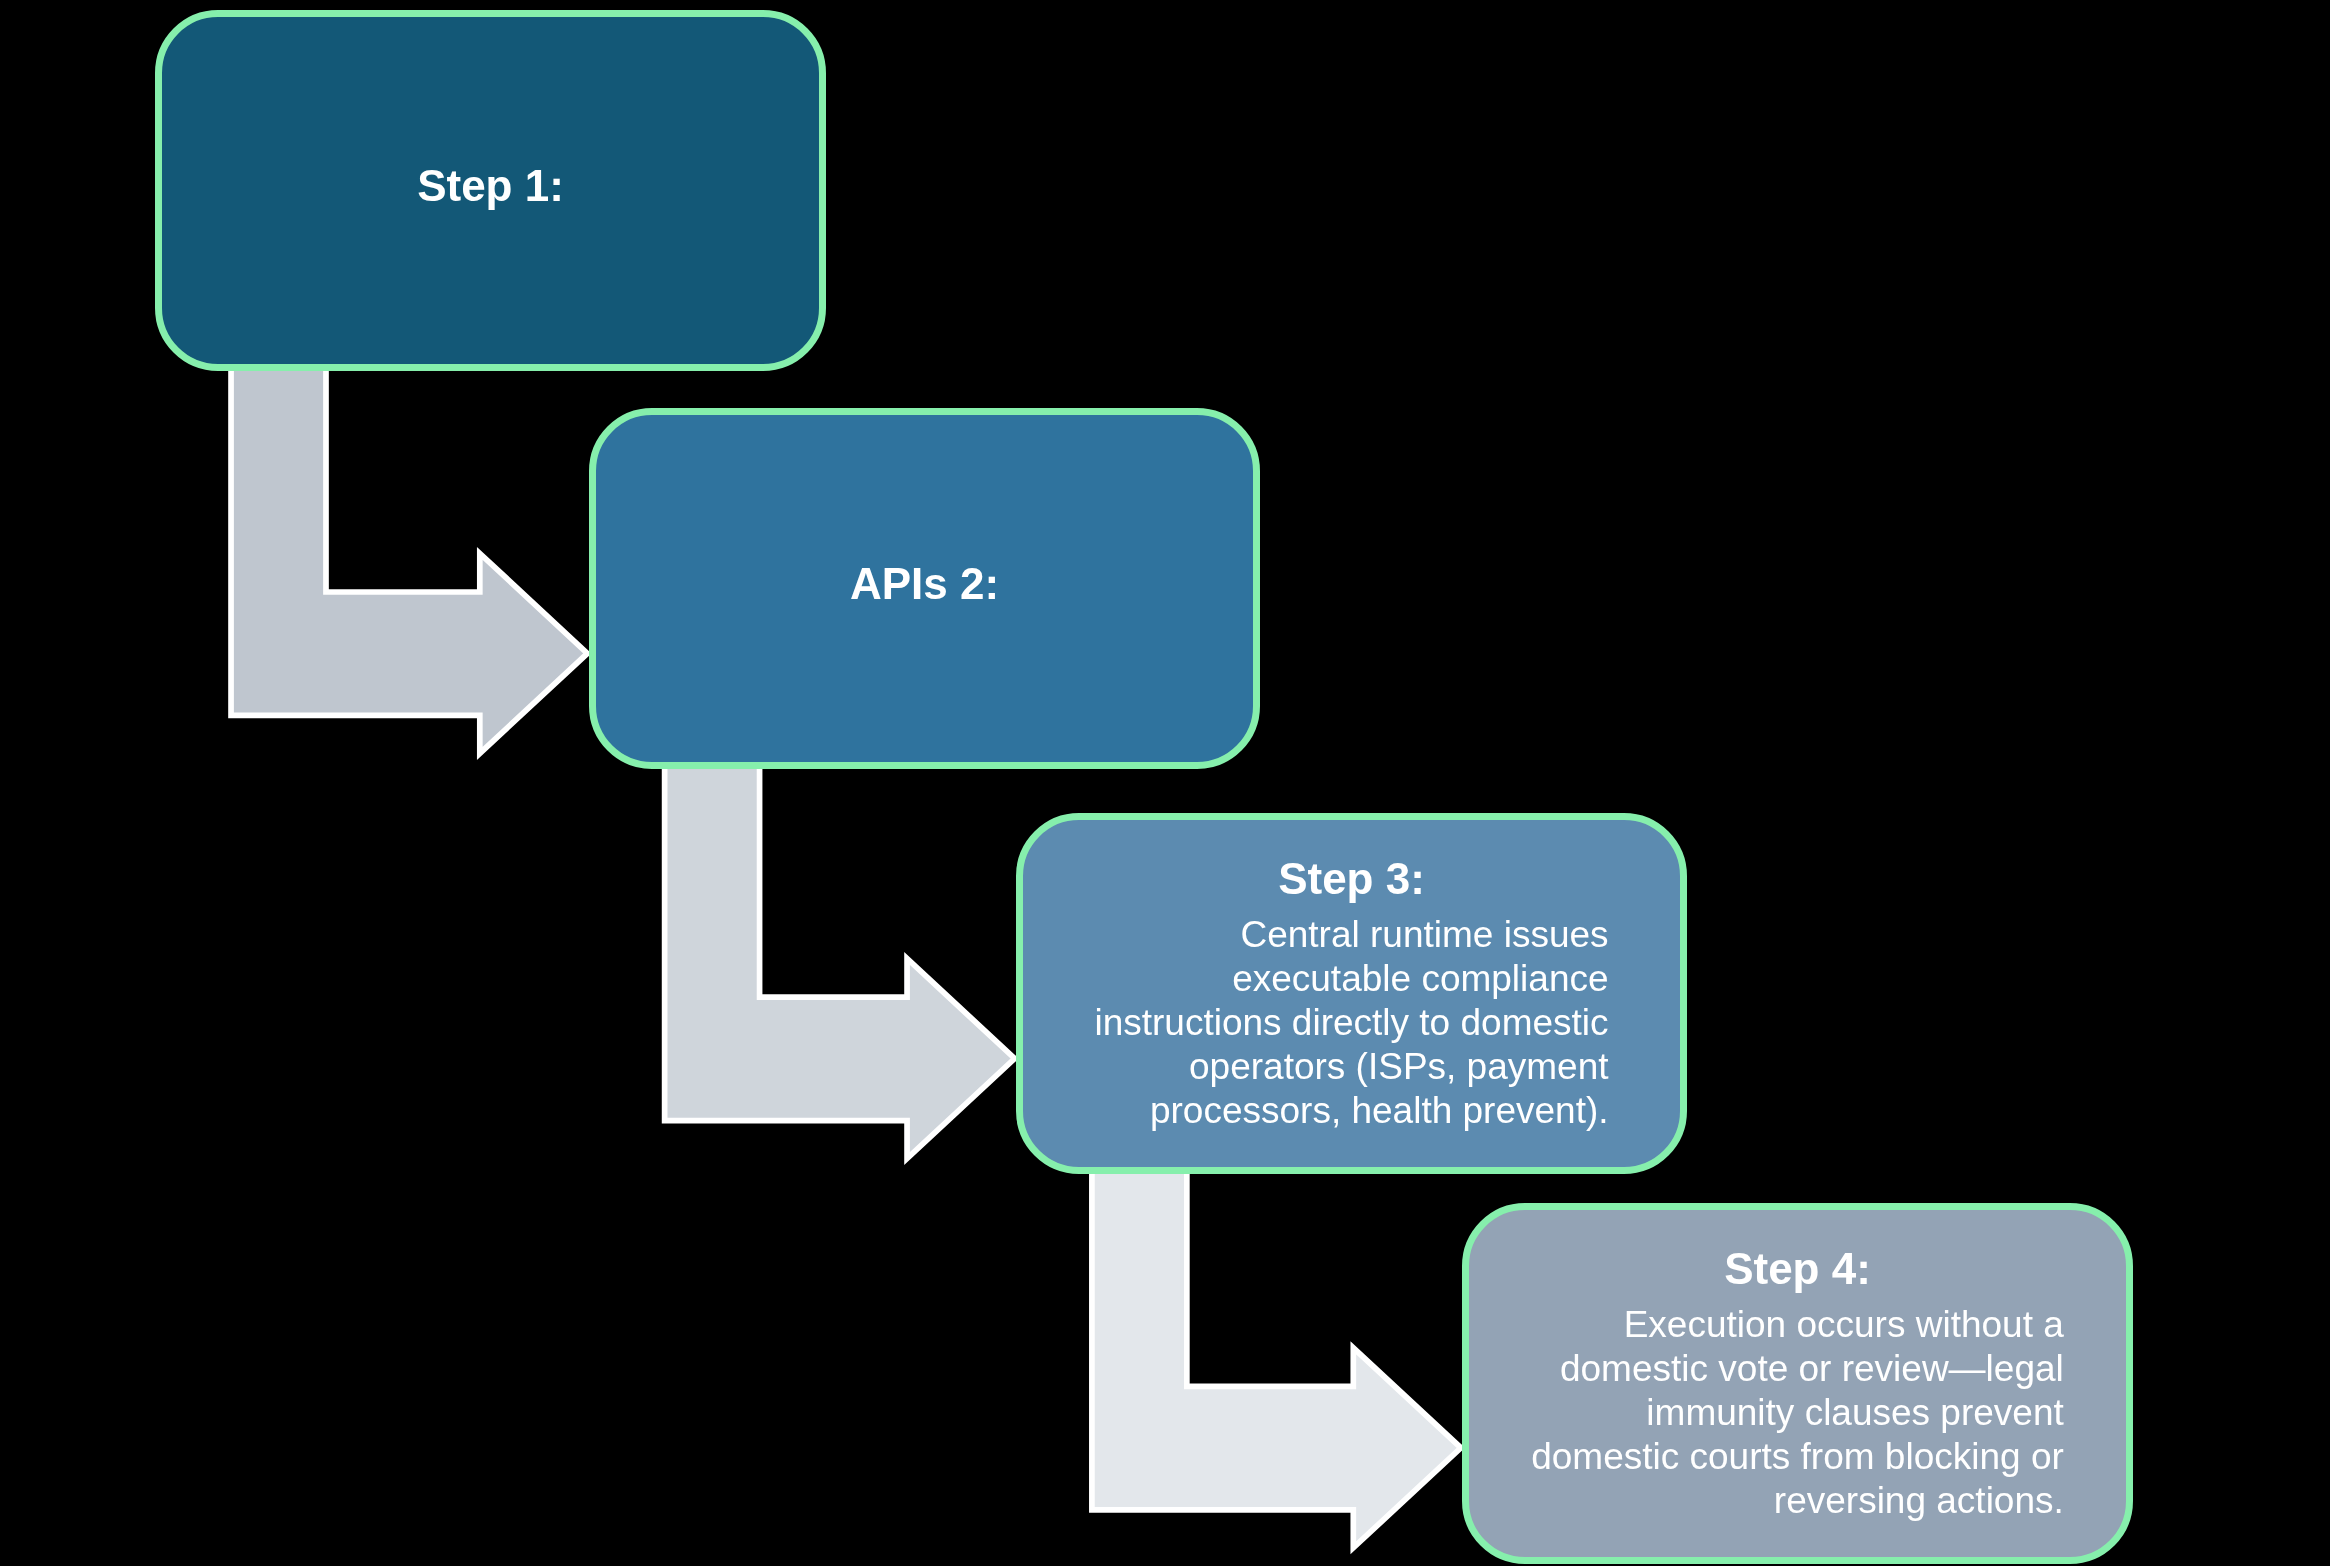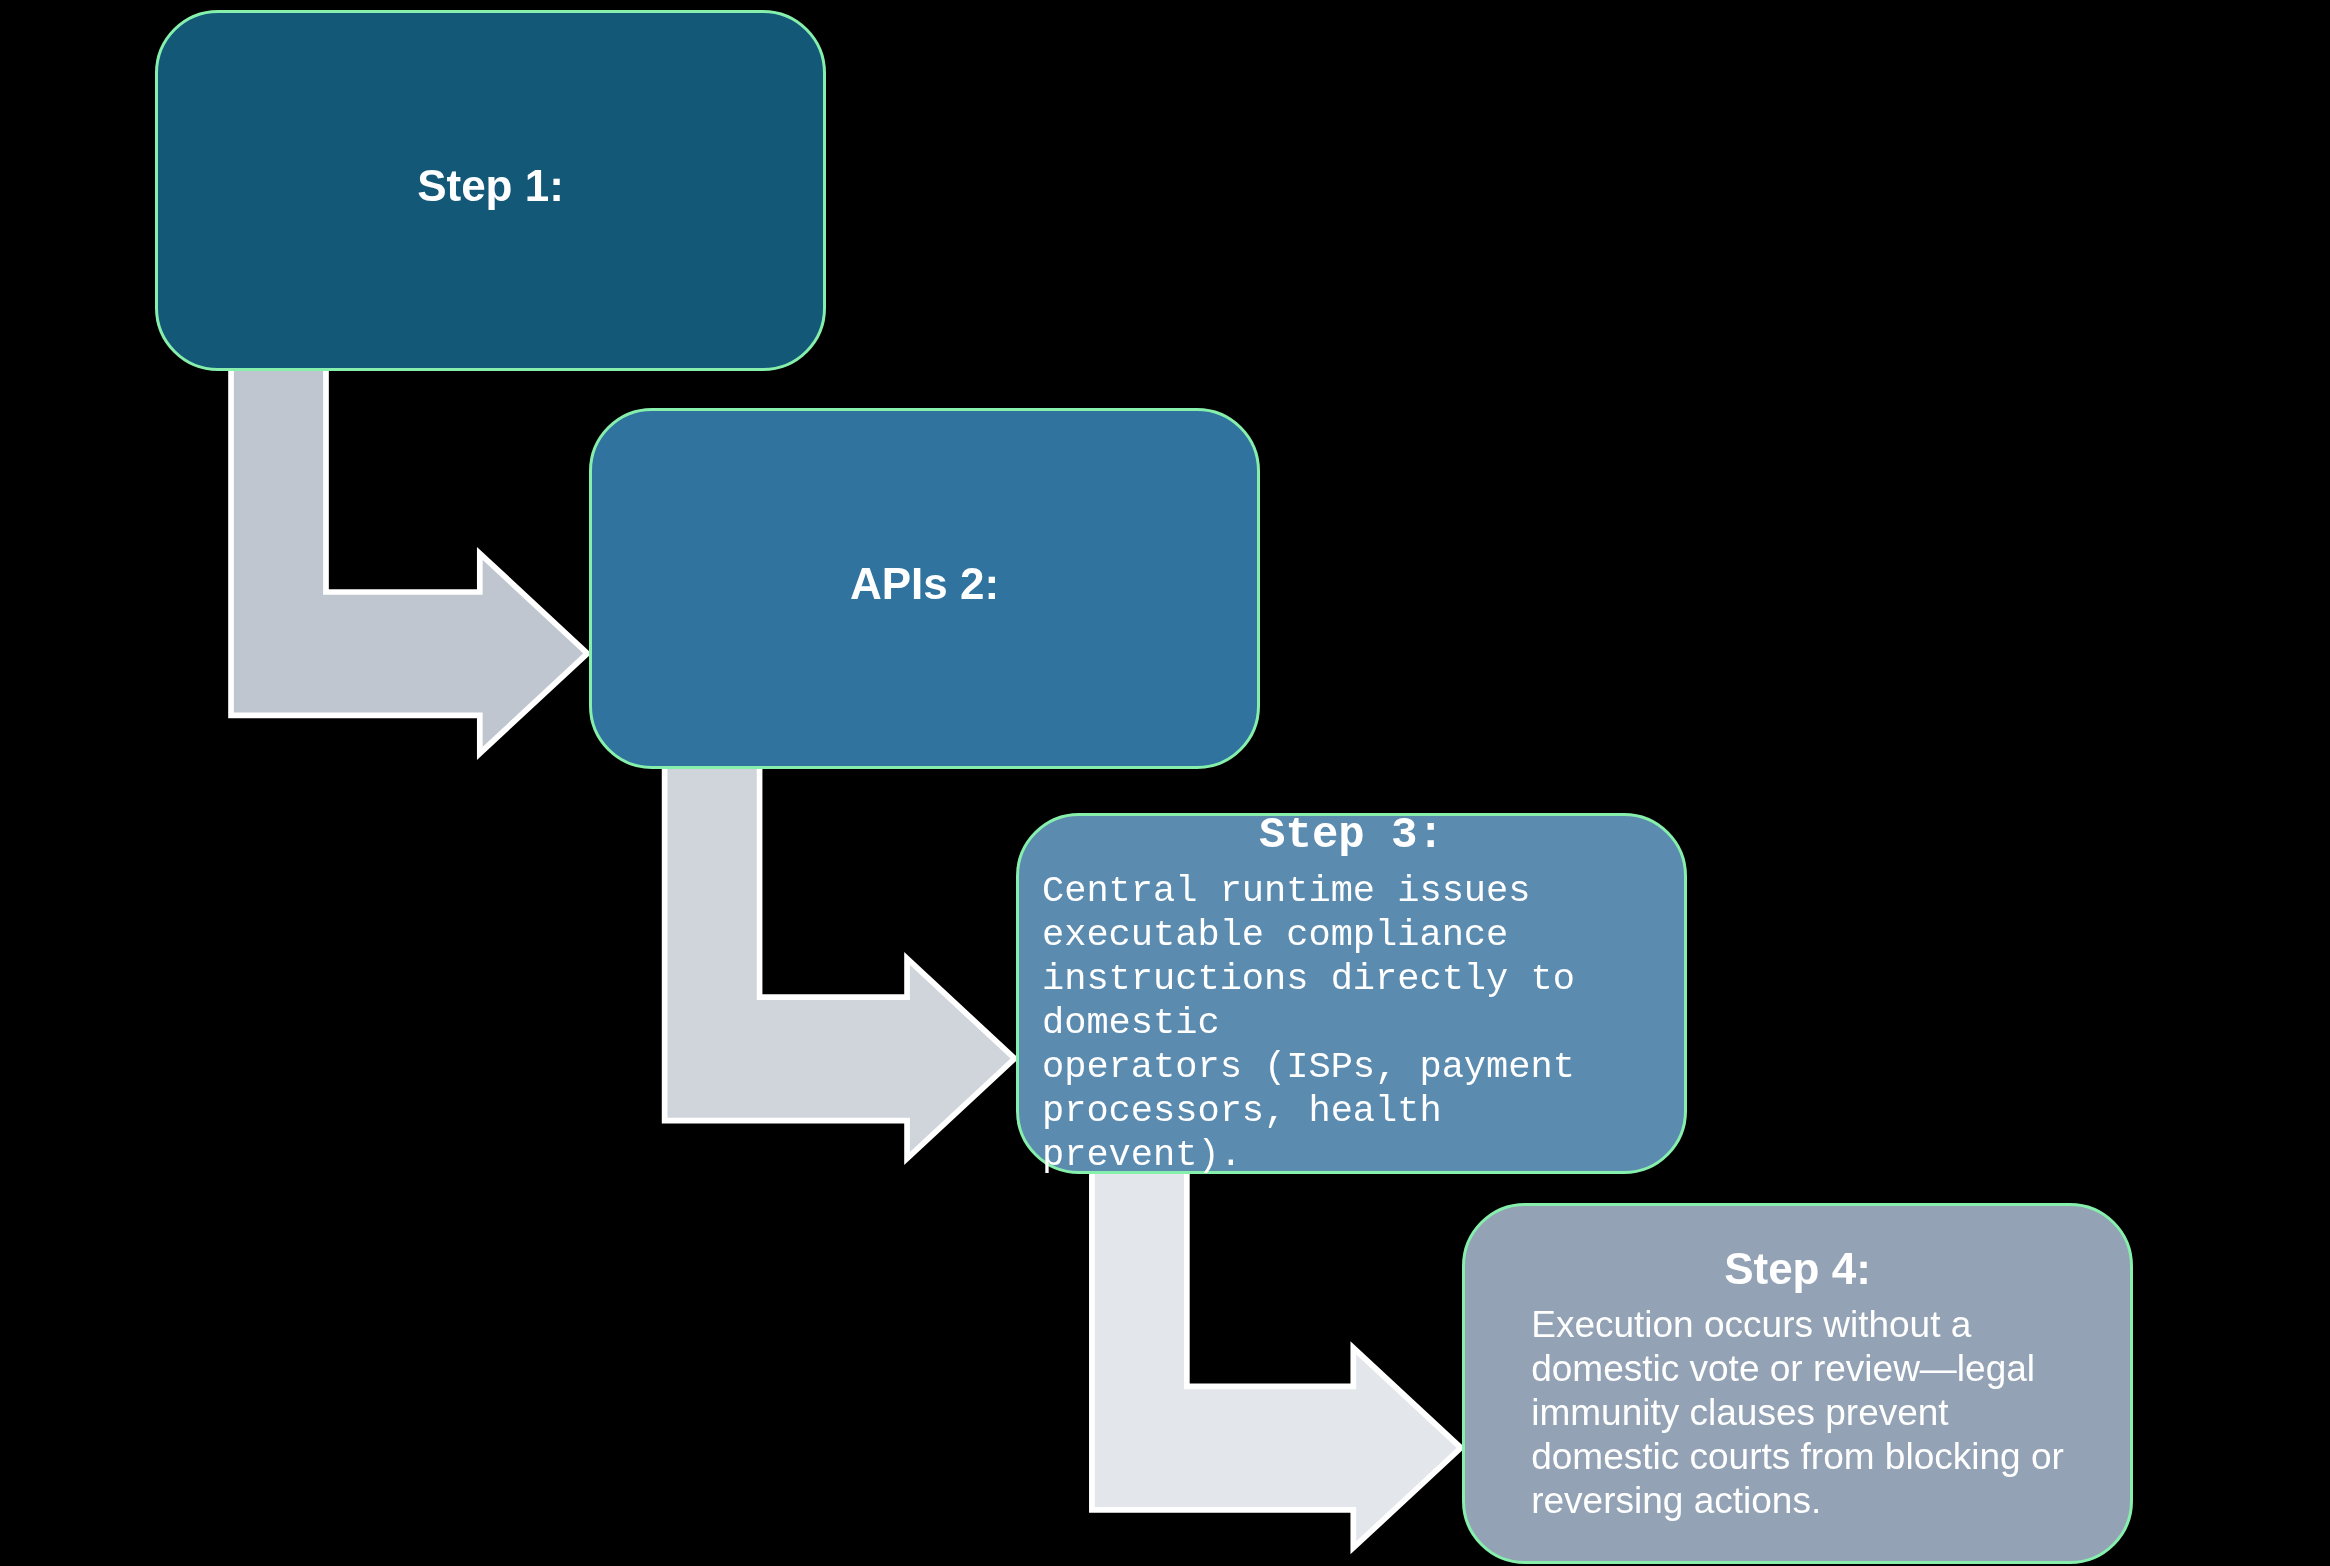--- a/index.html
+++ b/index.html
@@ -18,45 +18,45 @@
   .connectors {
     position: absolute;
     left: 0;
     top: 0;
     z-index: 1;
   }
   .step-box {
     position: absolute;
     width: 671px;
     height: 361px;
-    border: 3px solid #86efac;
+    border: 7px solid #86efac;
     border-radius: 63px;
     box-sizing: border-box;
     z-index: 2;
     display: flex;
     flex-direction: column;
     justify-content: center;
     align-items: center;
-    text-align: left;
+    text-align: right;
     padding: 0 23px;
   }
   .step-title {
     font-size: 44px;
     font-weight: bold;
     line-height: 1.15;
     margin-bottom: 7.6px;
   }
   .step-body {
     font-size: 37px;
     line-height: 44px;
     white-space: pre-line;
   }
   .box-1 { left: 155px;  top: 9.5px; }
   .box-2 { left: 589px;  top: 408px; }
-  .box-3 { left: 1016px; top: 813px; font-family: Liberation Mono, monospace; }
+  .box-3 { left: 1016px; top: 813px; }
   .box-4 { left: 1462px; top: 1203px; }
 </style>
 </head>
 <body style="background: rgb(0, 0, 0);">
 
 <div class="diagram">
 
   <svg class="connectors" width="2330" height="1567" viewBox="0 0 3681 2475">
     <polygon stroke="#ffffff" stroke-width="9" stroke-linejoin="miter" points="365,575 515,575 515,935 758,935 758,874 928,1032 758,1190 758,1130 365,1130" fill="#BFC6CF"></polygon>
     <polygon stroke="#ffffff" stroke-width="9" stroke-linejoin="miter" points="1050,1205 1200,1205 1200,1575 1433,1575 1433,1514 1603,1672 1433,1830 1433,1770 1050,1770" fill="#CFD5DB"></polygon>

